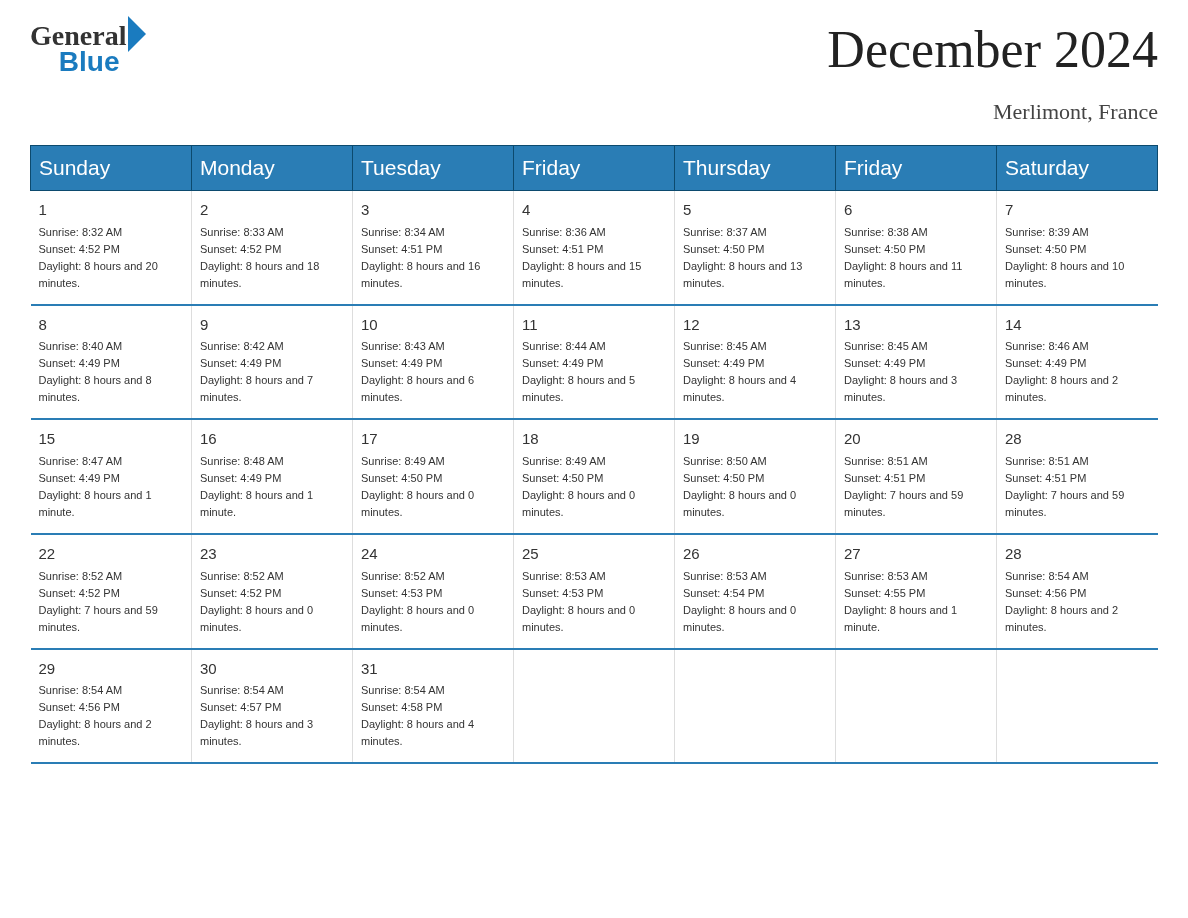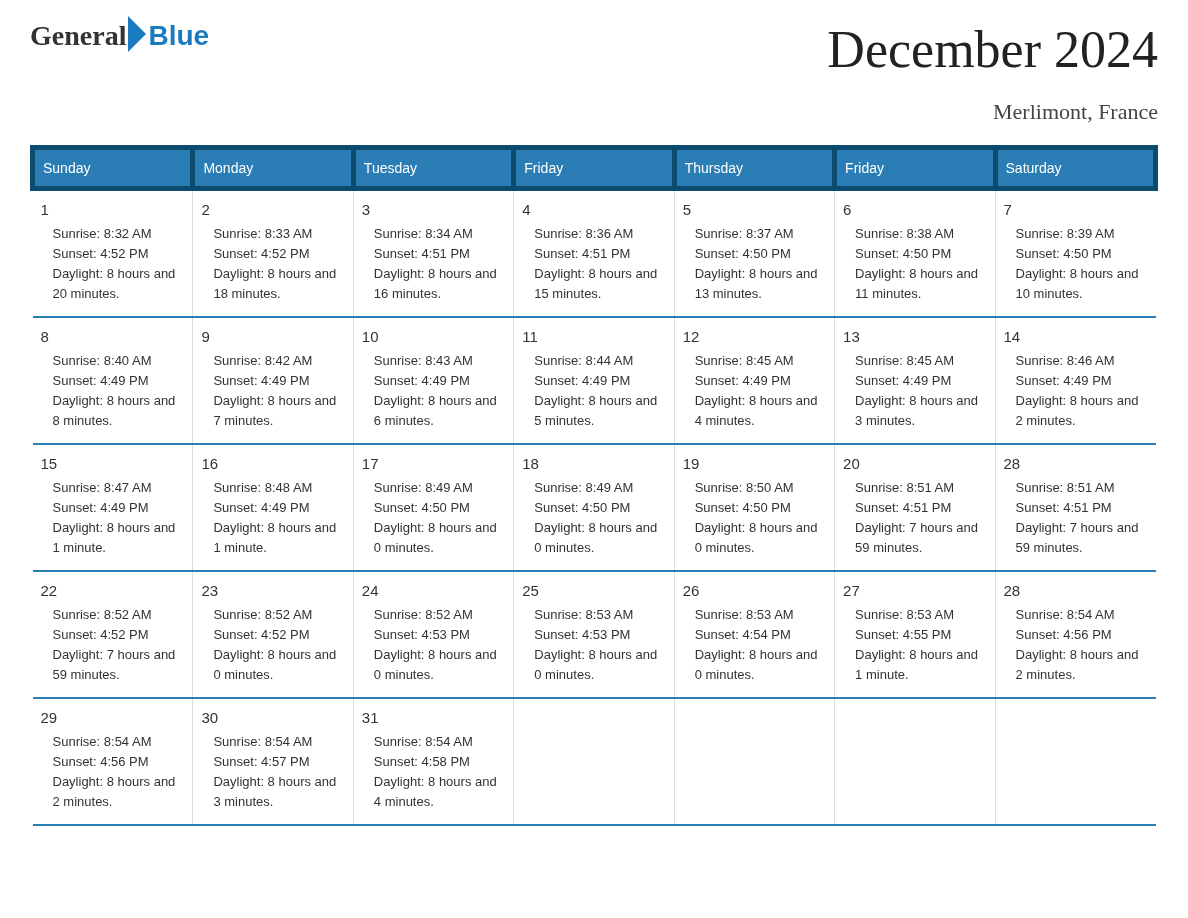--- a/index.html
+++ b/index.html
@@ -11,22 +11,22 @@
       min-height: 918px;
     }
     .header {
       display: flex;
       justify-content: space-between;
       align-items: flex-start;
       margin-bottom: 20px;
     }
     .logo {
       display: flex;
-      flex-direction: row;
-      align-items: flex-end;
+      flex-direction: column;
+      align-items: center;
     }
     .logo-top {
       display: flex;
       align-items: center;
     }
     .logo-general {
       font-size: 28px;
       font-weight: bold;
       color: #333;
       font-family: Georgia, serif;
@@ -66,23 +66,23 @@
     table {
       width: 100%;
       border-collapse: collapse;
       table-layout: fixed;
     }
     thead tr th {
       background-color: #2a7db5;
       color: #fff;
       padding: 10px 8px;
       text-align: left;
-      font-size: 14px;
+      font-size: 21px;
       font-weight: normal;
-      border: 5px solid #0c4a6e;
+      border: 1px solid #0c4a6e;
     }
     tbody tr {
       border-bottom: 2px solid #2a7db5;
     }
     tbody tr td {
       padding: 8px 8px 12px 8px;
       vertical-align: top;
       font-size: 13px;
       color: #333;
       line-height: 1.5;
@@ -95,23 +95,22 @@
     tbody tr td:last-child {
       border-right: none;
     }
     .day-num {
       font-size: 15px;
       font-weight: normal;
       display: block;
       margin-bottom: 2px;
     }
     .day-info {
-      font-size: 13px;
+      font-size: 11px;
       line-height: 1.55;
-      margin-left: 12px;
     }
     .empty-cell {
       background: #fff;
     }
   </style>
 </head>
 <body>
 
 <div class="header">
   <div class="logo">

